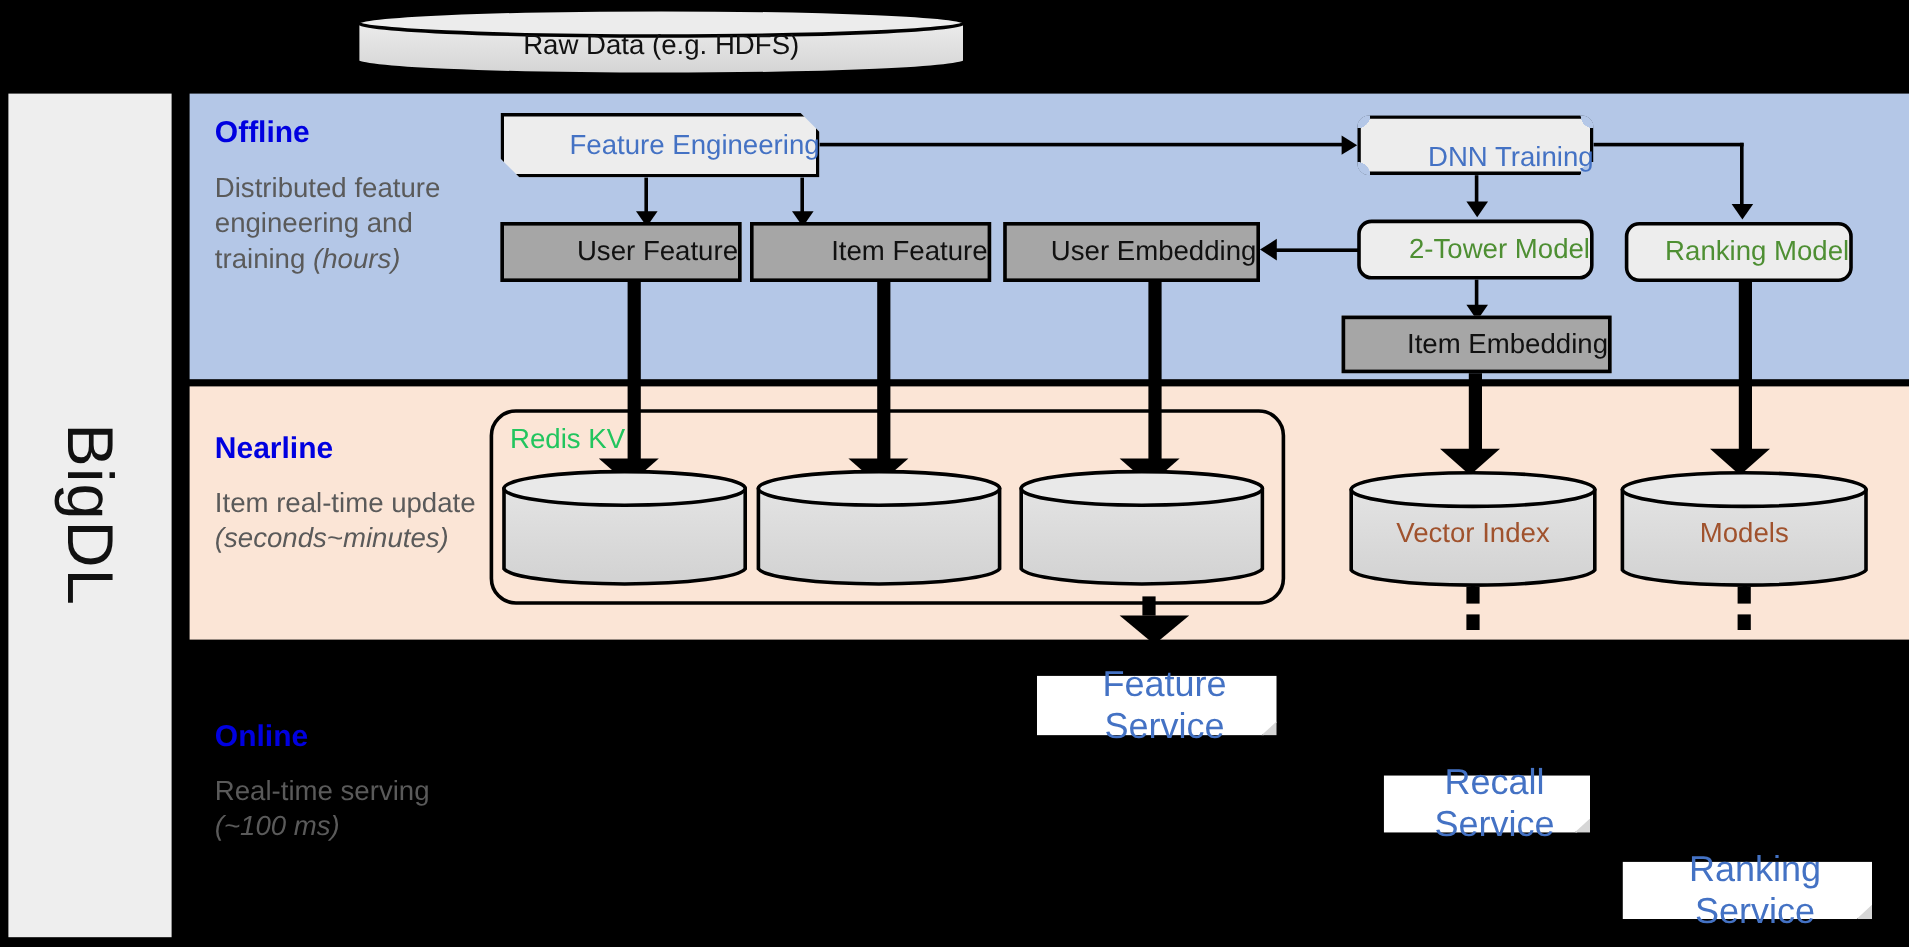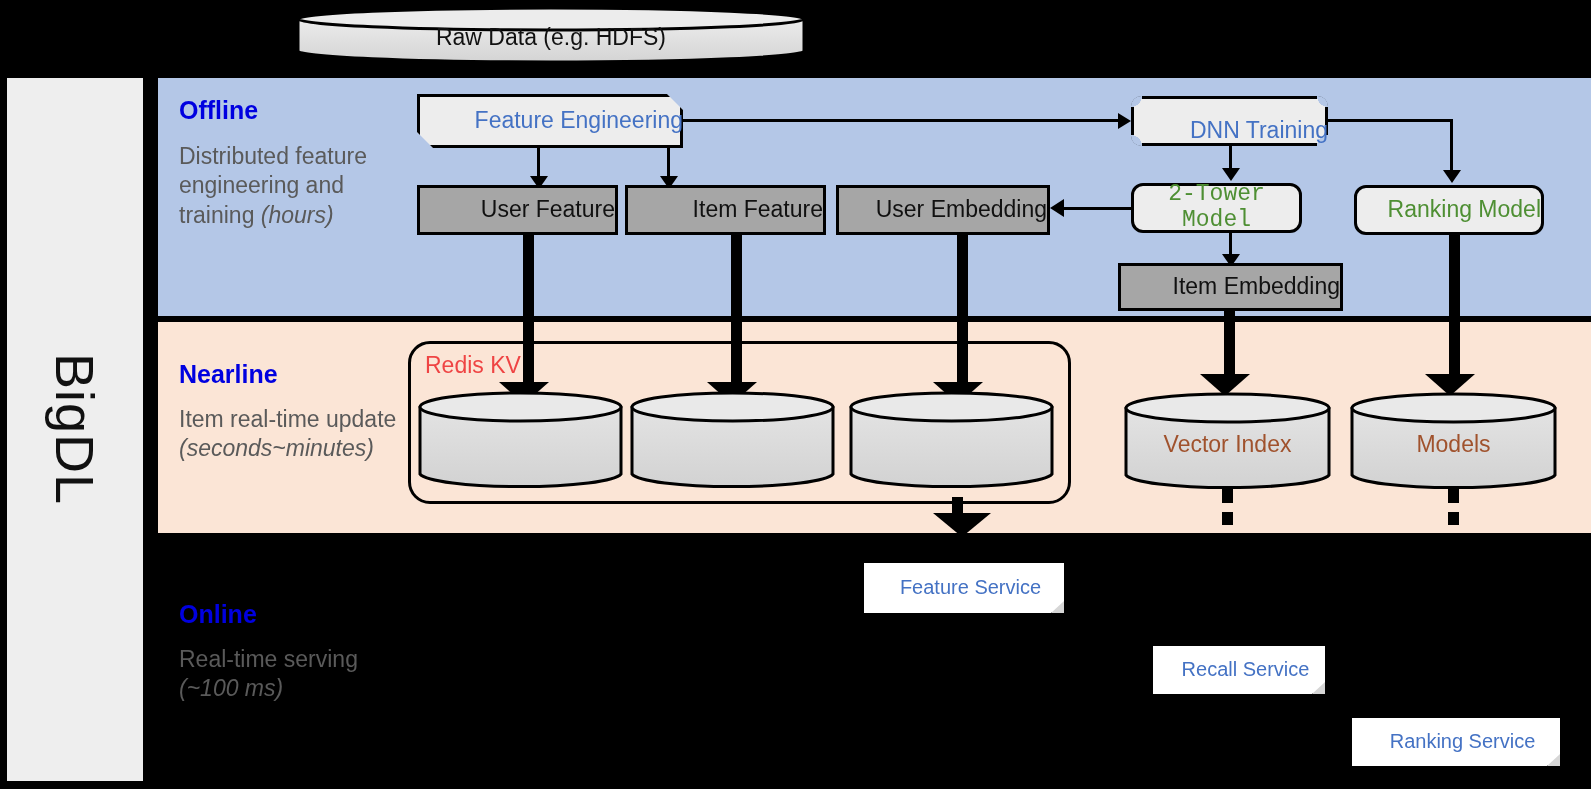--- a/index.html
+++ b/index.html
@@ -101,40 +101,40 @@
   }
   .cyl.dark-top .cyl-label{color:#111;}
 
   
   #redis-box{
     position:absolute;left:408px;top:341px;width:663px;height:163px;
     border:3px solid #000;border-radius:22px;box-sizing:border-box;
     background:transparent;
   }
   #redis-kv-label{
-    position:absolute;left:425px;top:352px;font-size:23px;color:#ef4444;
+    position:absolute;left:425px;top:352px;font-size:23px;color:#22c55e;
   }
 
   
   .doc{
     position:absolute;box-sizing:border-box;
   }
   .doc .doc-body{
     position:absolute;inset:0;background:#fff;
     clip-path:polygon(0 0, 100% 0, 100% calc(100% - 20px), calc(100% - 20px) 100%, 0 100%);
   }
   .doc .fold{
     position:absolute;right:0;bottom:0;width:21px;height:21px;
     background:#d6d6d6;
     clip-path:polygon(0 100%, 100% 0, 100% 100%);
     border-left:1px solid #555;
   }
   .doc .doc-lbl{
     position:absolute;inset:0;display:flex;align-items:center;justify-content:center;
-    text-align:center;font-size:20px;color:#4472c4;line-height:1.18;
+    text-align:center;font-size:30px;color:#4472c4;line-height:1.18;
     z-index:3;
     padding-left:13px;
   }
   .doc.small .doc-body{
     clip-path:polygon(0 0, 100% 0, 100% calc(100% - 11px), calc(100% - 11px) 100%, 0 100%);
   }
   .doc.small .fold{width:12px;height:12px;}
 
   
   .conn{position:absolute;background:#000;}
@@ -222,21 +222,21 @@
   <div class="node gray" style="left:417px;top:185px;width:201px;height:50px;">
     <span class="lbl">User Feature</span>
   </div>
   <div class="node gray" style="left:625px;top:185px;width:201px;height:50px;">
     <span class="lbl">Item Feature</span>
   </div>
   <div class="node gray" style="left:836px;top:185px;width:214px;height:50px;">
     <span class="lbl">User Embedding</span>
   </div>
 
-  <div class="node round" style="left:1131px;top:183px;width:171px;height:50px;font-family:Liberation Mono, monospace;">
+  <div class="node round" style="left:1131px;top:183px;width:197px;height:50px;">
     <span class="lbl" style="color:#4e8f33;">2-Tower Model</span>
   </div>
 
   <div class="node round" style="left:1354px;top:185px;width:190px;height:50px;">
     <span class="lbl" style="color:#4e8f33;">Ranking Model</span>
   </div>
 
   <div class="conn vline" style="left:1229px;top:146px;height:24px;"></div>
   <div class="arrow-down" style="left:1222px;top:168px;"></div>
 

